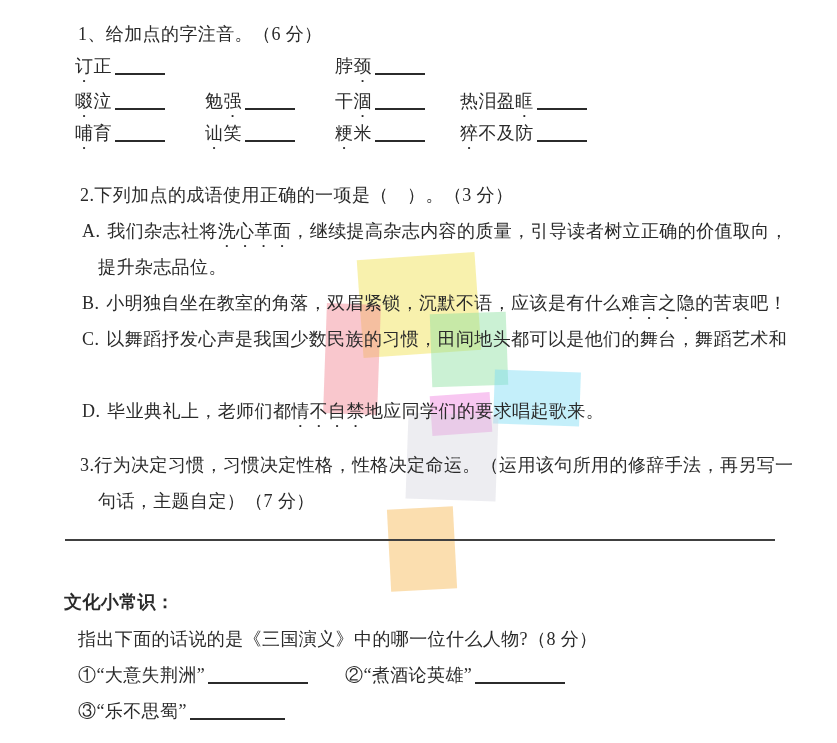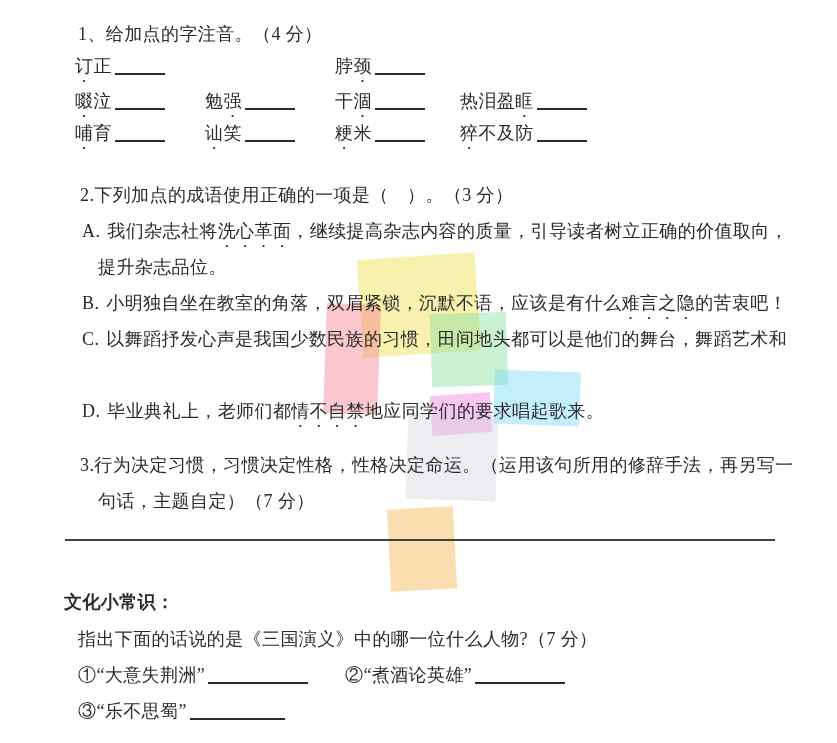--- a/index.html
+++ b/index.html
@@ -50,21 +50,21 @@
 <div class="stage">
 
   <div class="wm wm-yellow" style="background: rgba(242, 229, 106, 0.55);"></div>
   <div class="wm wm-pink" style="background: rgba(242, 130, 145, 0.45);"></div>
   <div class="wm wm-green" style="background: rgba(140, 225, 160, 0.45);"></div>
   <div class="wm wm-cyan" style="background: rgba(125, 220, 245, 0.45);"></div>
   <div class="wm wm-magenta" style="background: rgba(240, 130, 225, 0.45);"></div>
   <div class="wm wm-gray" style="background: rgba(210, 210, 220, 0.4);"></div>
   <div class="wm wm-orange" style="background: rgba(248, 190, 95, 0.5);"></div>
 
-  <div class="line" style="top:22px;left:78px">1、给加点的字注音。（4 分）</div>
+  <div class="line" style="top:22px;left:78px">1、给加点的字注音。（6 分）</div>
 
   <div class="line" style="top:54px;left:75px"><span><span class="dotted">订</span><span>正</span></span><span class="blank w50"></span></div>
   <div class="line" style="top:54px;left:335px"><span><span>脖</span><span class="dotted">颈</span></span><span class="blank w50"></span></div>
 
   <div class="line" style="top:89px;left:75px"><span><span class="dotted">啜</span><span>泣</span></span><span class="blank w50"></span></div>
   <div class="line" style="top:89px;left:205px"><span><span>勉</span><span class="dotted">强</span></span><span class="blank w50"></span></div>
   <div class="line" style="top:89px;left:335px"><span><span>干</span><span class="dotted">涸</span></span><span class="blank w50"></span></div>
   <div class="line" style="top:121px;left:75px"><span><span class="dotted">哺</span><span>育</span></span><span class="blank w50"></span></div>
 
   <div class="line" style="top:89px;left:460px"><span><span>热泪盈</span><span class="dotted">眶</span></span><span class="blank w50"></span></div>
@@ -82,19 +82,19 @@
   <div class="line" style="top:327px;left:82px"><span class="lbl">C.</span><span><span>以舞蹈抒发心声是我国少数民族的习惯，田间地头都可以是他们的舞台，舞蹈艺术和</span></span></div>
 
   <div class="line" style="top:399px;left:82px"><span class="lbl">D.</span><span><span>毕业典礼上，老师们都</span><span class="dotted">情不自禁</span><span>地应同学们的要求唱起歌来。</span></span></div>
 
   <div class="line" style="top:453px;left:80px">3.行为决定习惯，习惯决定性格，性格决定命运。（运用该句所用的修辞手法，再另写一</div>
   <div class="line" style="top:489px;left:98px">句话，主题自定）（7 分）</div>
 
   <div class="divider"></div>
 
   <div class="line bold" style="top:590px;left:64px">文化小常识：</div>
-  <div class="line" style="top:627px;left:78px">指出下面的话说的是《三国演义》中的哪一位什么人物?（7 分）</div>
+  <div class="line" style="top:627px;left:78px">指出下面的话说的是《三国演义》中的哪一位什么人物?（8 分）</div>
 
   <div class="line" style="top:663px;left:78px"><span>①“大意失荆洲”</span><span class="blank w100"></span></div>
   <div class="line" style="top:663px;left:345px"><span>②“煮酒论英雄”</span><span class="blank w90"></span></div>
   <div class="line" style="top:699px;left:78px"><span>③“乐不思蜀”</span><span class="blank w95"></span></div>
 
 </div>
 
 </body></html>

